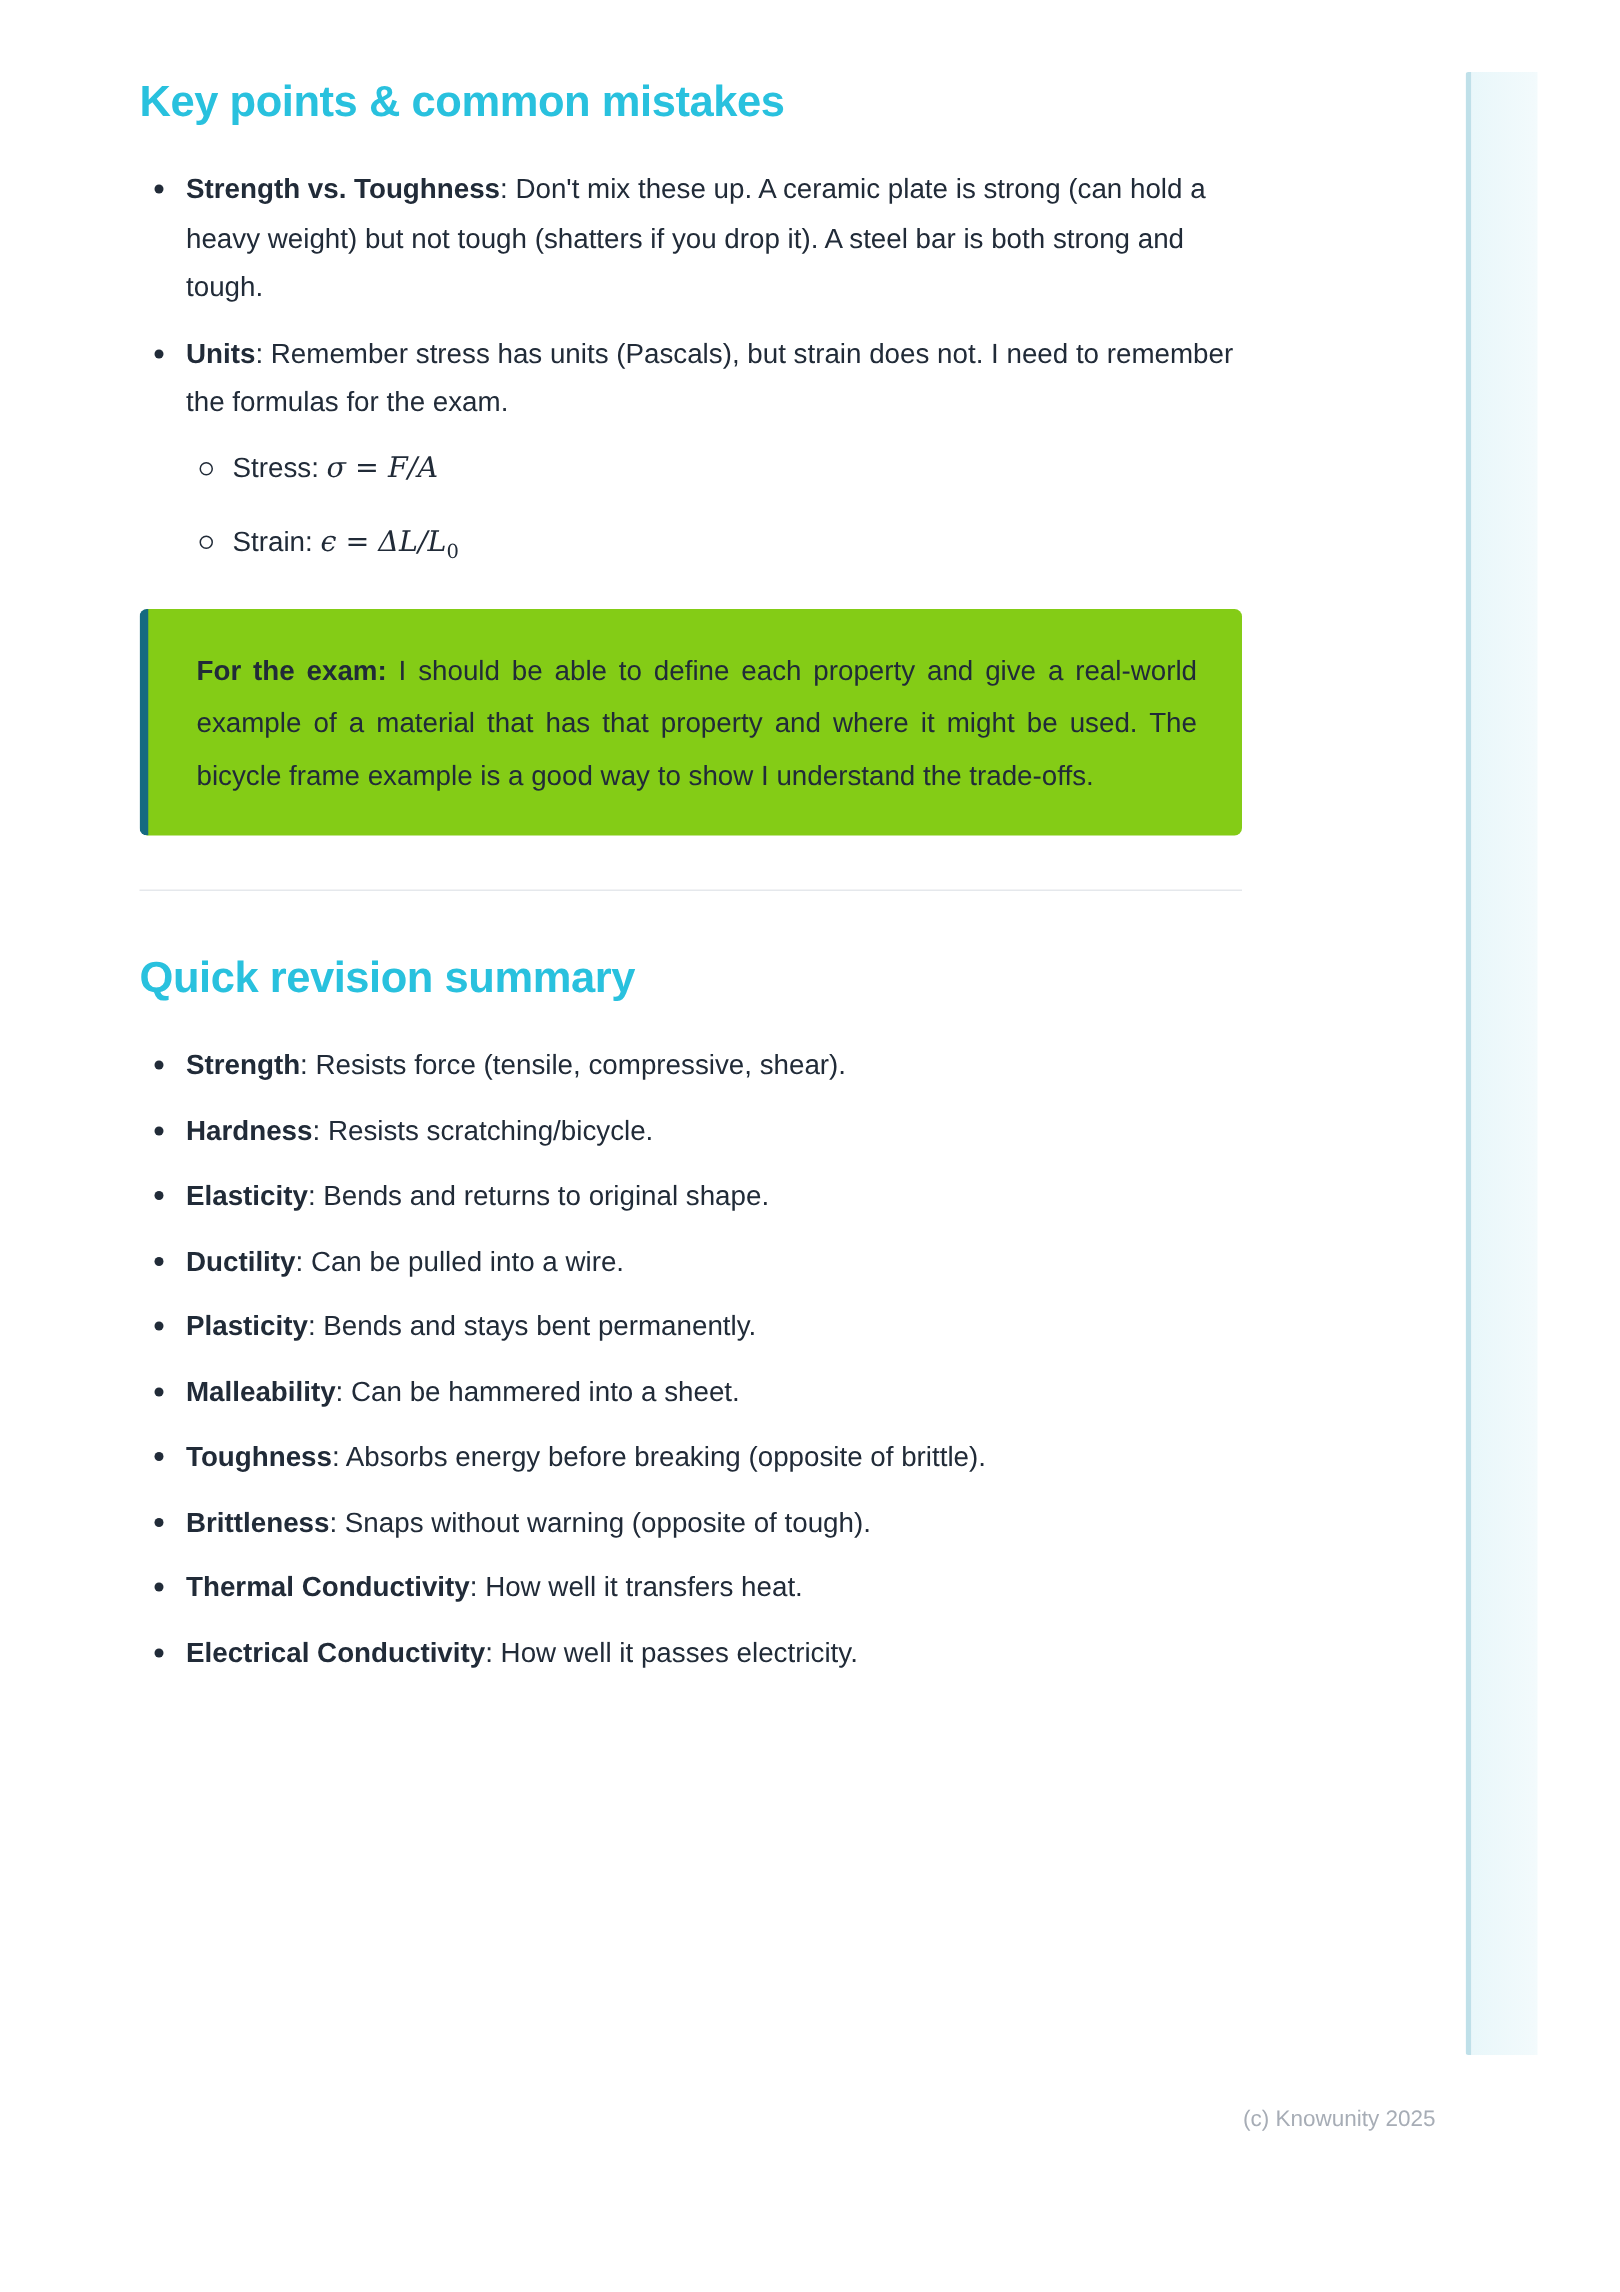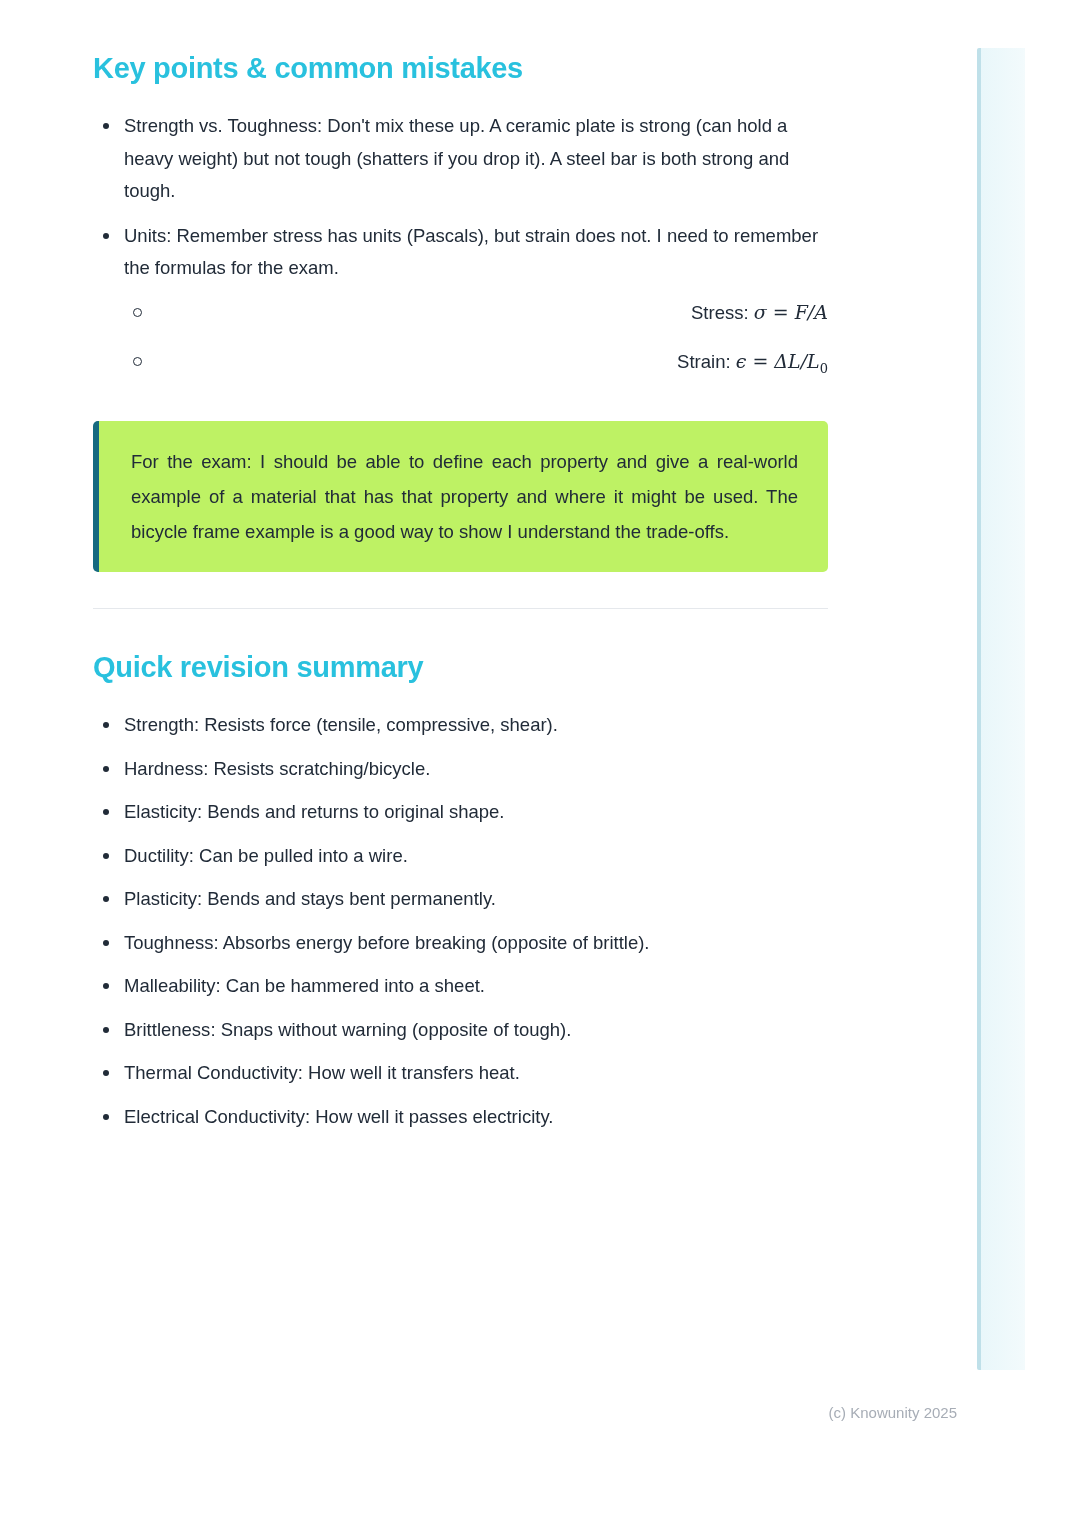--- a/index.html
+++ b/index.html
@@ -43,57 +43,56 @@
   ul.bullet-list > li::before {
     content: "";
     position: absolute;
     left: 10px;
     top: 13px;
     width: 6px;
     height: 6px;
     border-radius: 50%;
     background: #212b38;
   }
-  .term { font-weight: 400; }
+  .term { font-weight: 700; }
   
   ul.circle-list {
     list-style: none;
     margin-top: 12px;
   }
   ul.circle-list > li {
     position: relative;
     padding-left: 31px;
     font-size: 18.5px;
     line-height: 30px;
     margin-bottom: 12px;
-    text-align: right;
   }
   ul.circle-list > li::before {
     content: "";
     position: absolute;
     left: 9px;
     top: 11px;
     width: 7px;
     height: 7px;
     border-radius: 50%;
     border: 1.6px solid #212b38;
     background: transparent;
   }
   .math {
     font-family: "DejaVu Serif", "Liberation Serif", serif;
     font-style: italic;
     font-size: 19px;
   }
   .math sub { font-size: 13px; font-style: normal; }
   
   .callout {
-    margin-top: 37px;
+    margin-top: 22px;
     border-left: 6px solid #166a80;
     border-radius: 5px;
-    background: #bef264;
+    background: #84cc16;
     padding: 23px 30px 23px 32px;
   }
   .callout p {
     font-size: 18.5px;
     line-height: 35px;
     text-align: justify;
   }
   hr.divider {
     border: none;
     border-top: 1px solid #e5e8ec;
@@ -166,24 +165,24 @@
       <li>
         <span class="term">Elasticity</span><span>: Bends and returns to original shape.</span>
       </li>
       <li>
         <span class="term">Ductility</span><span>: Can be pulled into a wire.</span>
       </li>
       <li>
         <span class="term">Plasticity</span><span>: Bends and stays bent permanently.</span>
       </li>
       <li>
+        <span class="term">Malleability</span><span>: Can be hammered into a sheet.</span>
+      </li>
+      <li>
         <span class="term">Toughness</span><span>: Absorbs energy before breaking (opposite of brittle).</span>
-      </li>
-      <li>
-        <span class="term">Malleability</span><span>: Can be hammered into a sheet.</span>
       </li>
       <li>
         <span class="term">Brittleness</span><span>: Snaps without warning (opposite of tough).</span>
       </li>
       <li>
         <span class="term">Thermal Conductivity</span><span>: How well it transfers heat.</span>
       </li>
       <li>
         <span class="term">Electrical Conductivity</span><span>: How well it passes electricity.</span>
       </li>

